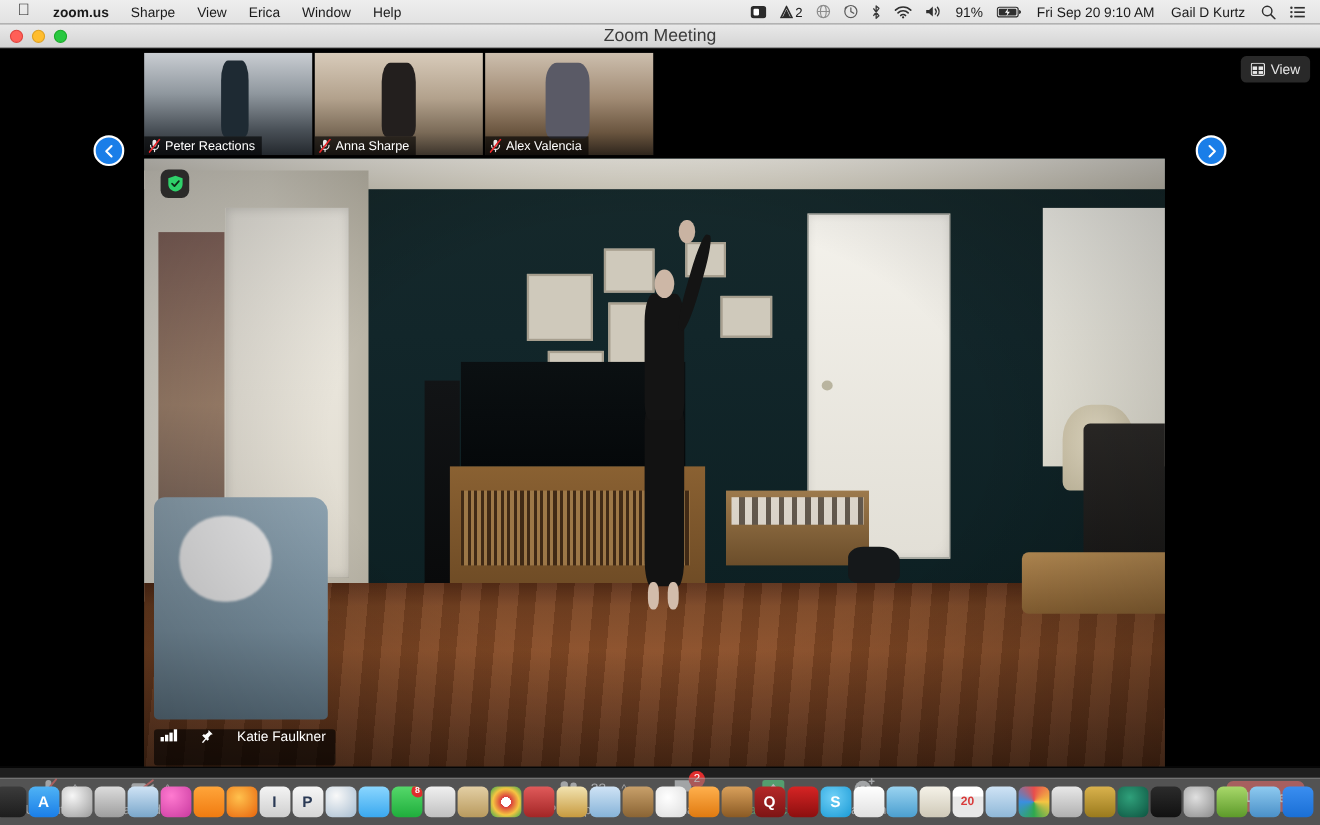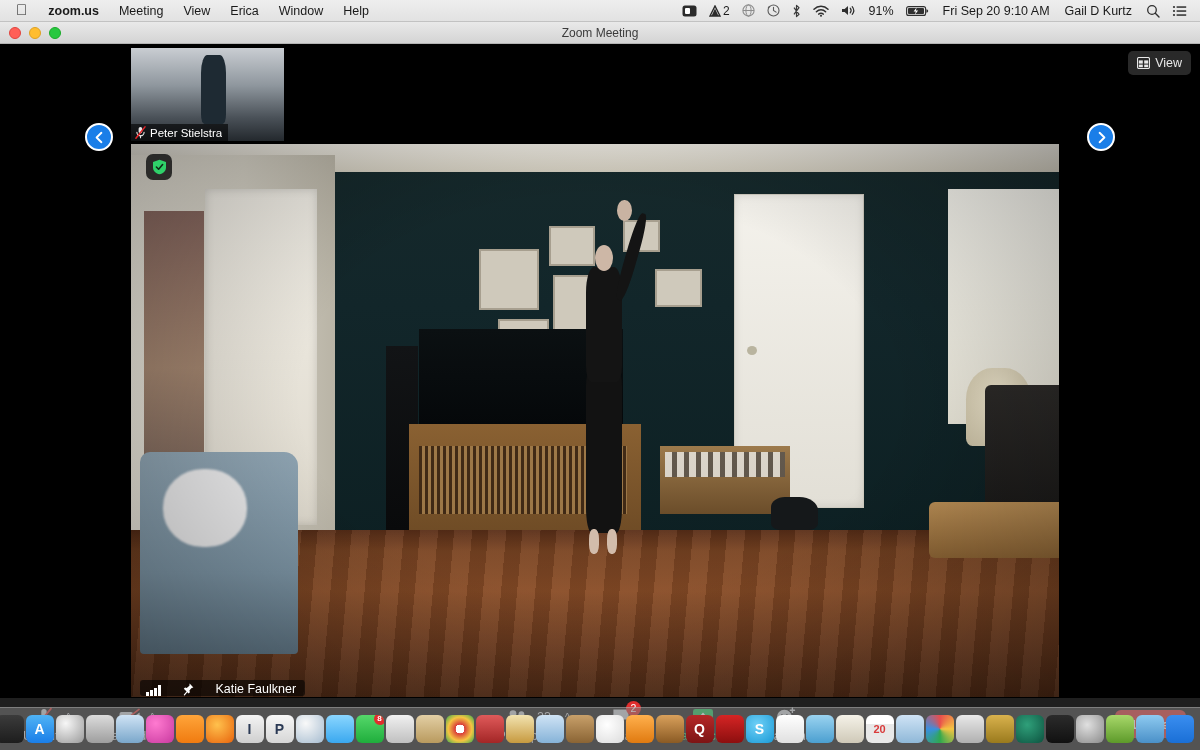--- a/index.html
+++ b/index.html
@@ -28,21 +28,21 @@
   .mb-clock{ padding:0 7px; font-size:12.5px; }
   .mb-user{ padding:0 8px; font-size:12.5px; }
 
   
   #titlebar{
     position:absolute; left:0; top:22px; width:1200px; height:22px;
     background:linear-gradient(#e9e9e9,#d4d4d4);
     border-bottom:1px solid #b4b4b4;
     display:flex; align-items:center; justify-content:center;
   }
-  #title-text{ font-size:12px; color:#3b3b3b; }
+  #title-text{ font-size:16px; color:#3b3b3b; }
   .lights{ position:absolute; left:9px; top:0; height:22px; display:flex; align-items:center; gap:8px; }
   .light{ width:12px; height:12px; border-radius:50%; }
   .l-red{ background:#ff5f57; border:0.5px solid #e0443e; }
   .l-yel{ background:#ffbd2e; border:0.5px solid #dea123; }
   .l-grn{ background:#28c840; border:0.5px solid #1aab29; }
 
   
   #meeting{
     position:absolute; left:0; top:44px; width:1200px; height:663px;
     background:#000;
@@ -157,22 +157,22 @@
   
   #stage-vignette{ position:absolute; inset:0; pointer-events:none;
     background:radial-gradient(ellipse at 50% 45%, rgba(0,0,0,0) 45%, rgba(0,0,0,0.35) 100%); }
 
   #enc-badge{
     position:absolute; left:15px; top:10px; width:26px; height:26px;
     border-radius:7px; background:rgba(22,22,22,0.86);
     display:flex; align-items:center; justify-content:center;
   }
   #speaker-label{
-    position:absolute; left:9px; bottom:8px; height:16px;
-    display:flex; align-items:flex-end; gap:22px; padding:0 9px 0 6px;
+    position:absolute; left:9px; bottom:8px; height:33px;
+    display:flex; align-items:flex-start; gap:22px; padding:0 9px 0 6px;
     background:rgba(0,0,0,0.6); border-radius:3px;
     color:#fff; font-size:12.5px; white-space:nowrap;
   }
   .bars{ display:flex; align-items:flex-end; gap:1.5px; height:11px; }
   .bars i{ width:2.5px; background:#ffffff; display:block; }
   .bars i:nth-child(1){ height:4px; }
   .bars i:nth-child(2){ height:6px; }
   .bars i:nth-child(3){ height:8.5px; }
   .bars i:nth-child(4){ height:11px; }
 
@@ -235,21 +235,21 @@
 </style>
 </head>
 <body>
 
 <div id="screen">
 
   <div id="menubar">
     <div class="mb-left">
       <div class="mb-item mb-apple"></div>
       <div class="mb-item mb-app">zoom.us</div>
-      <div class="mb-item">Meeting</div>
+      <div class="mb-item">Sharpe</div>
       <div class="mb-item">View</div>
       <div class="mb-item">Erica</div>
       <div class="mb-item">Window</div>
       <div class="mb-item">Help</div>
     </div>
 
     <div class="mb-right">
       <div class="mb-stat">
         <svg width="15" height="12" viewBox="0 0 15 12">
             <rect x="0.5" y="0.5" width="14" height="11" rx="2.5" fill="#2b2b2b"></rect>
@@ -344,21 +344,51 @@
           <div style="position: absolute; left: 46%; top: 8%; width: 16%; height: 74%; background: rgb(30, 42, 51); border-radius: 26% 26% 14% 14%; filter: blur(0.4px);"></div>
           <div class="thumb-label">
             <span class="micoff">
               <svg width="11" height="13" viewBox="0 0 11 13">
                 <rect x="3.6" y="1" width="3.6" height="6.4" rx="1.8" fill="#e8e8e8"></rect>
                 <path d="M1.9 6.2a3.6 3.6 0 0 0 7.2 0" fill="none" stroke="#e8e8e8" stroke-width="1.1" stroke-linecap="round"></path>
                 <path d="M5.5 9.8v2" stroke="#e8e8e8" stroke-width="1.1" stroke-linecap="round"></path>
                 <path d="M0.9 12.2 L10 0.9" stroke="#e8262a" stroke-width="1.5" stroke-linecap="round"></path>
               </svg>
             </span>
-            <span class="thumb-name">Peter Stielstra</span>
+            <span class="thumb-name">Peter Reactions</span>
+          </div>
+        </div>
+        <div class="thumb">
+          <div class="scene" style="background: linear-gradient(rgb(216, 203, 186) 0%, rgb(178, 161, 140) 45%, rgb(122, 106, 87) 78%, rgb(60, 52, 43) 100%);"></div>
+          <div style="position: absolute; left: 40%; top: 10%; width: 20%; height: 72%; background: rgb(35, 31, 30); border-radius: 26% 26% 14% 14%; filter: blur(0.4px);"></div>
+          <div class="thumb-label">
+            <span class="micoff">
+              <svg width="11" height="13" viewBox="0 0 11 13">
+                <rect x="3.6" y="1" width="3.6" height="6.4" rx="1.8" fill="#e8e8e8"></rect>
+                <path d="M1.9 6.2a3.6 3.6 0 0 0 7.2 0" fill="none" stroke="#e8e8e8" stroke-width="1.1" stroke-linecap="round"></path>
+                <path d="M5.5 9.8v2" stroke="#e8e8e8" stroke-width="1.1" stroke-linecap="round"></path>
+                <path d="M0.9 12.2 L10 0.9" stroke="#e8262a" stroke-width="1.5" stroke-linecap="round"></path>
+              </svg>
+            </span>
+            <span class="thumb-name">Anna Sharpe</span>
+          </div>
+        </div>
+        <div class="thumb">
+          <div class="scene" style="background: linear-gradient(rgb(205, 191, 174) 0%, rgb(160, 138, 115) 45%, rgb(106, 85, 63) 78%, rgb(46, 37, 28) 100%);"></div>
+          <div style="position: absolute; left: 36%; top: 10%; width: 26%; height: 74%; background: rgb(90, 90, 102); border-radius: 26% 26% 14% 14%; filter: blur(0.4px);"></div>
+          <div class="thumb-label">
+            <span class="micoff">
+              <svg width="11" height="13" viewBox="0 0 11 13">
+                <rect x="3.6" y="1" width="3.6" height="6.4" rx="1.8" fill="#e8e8e8"></rect>
+                <path d="M1.9 6.2a3.6 3.6 0 0 0 7.2 0" fill="none" stroke="#e8e8e8" stroke-width="1.1" stroke-linecap="round"></path>
+                <path d="M5.5 9.8v2" stroke="#e8e8e8" stroke-width="1.1" stroke-linecap="round"></path>
+                <path d="M0.9 12.2 L10 0.9" stroke="#e8262a" stroke-width="1.5" stroke-linecap="round"></path>
+              </svg>
+            </span>
+            <span class="thumb-name">Alex Valencia</span>
           </div>
         </div>
       </div>
 
     <div class="navarrow" id="nav-prev">
       <svg width="13" height="13" viewBox="0 0 13 13">
           <path d="M8.4 1.8 L3.6 6.5 L8.4 11.2" fill="none" stroke="#ffffff" stroke-width="1.9" stroke-linecap="round" stroke-linejoin="round"></path>
         </svg>
     </div>
     <div class="navarrow" id="nav-next">

